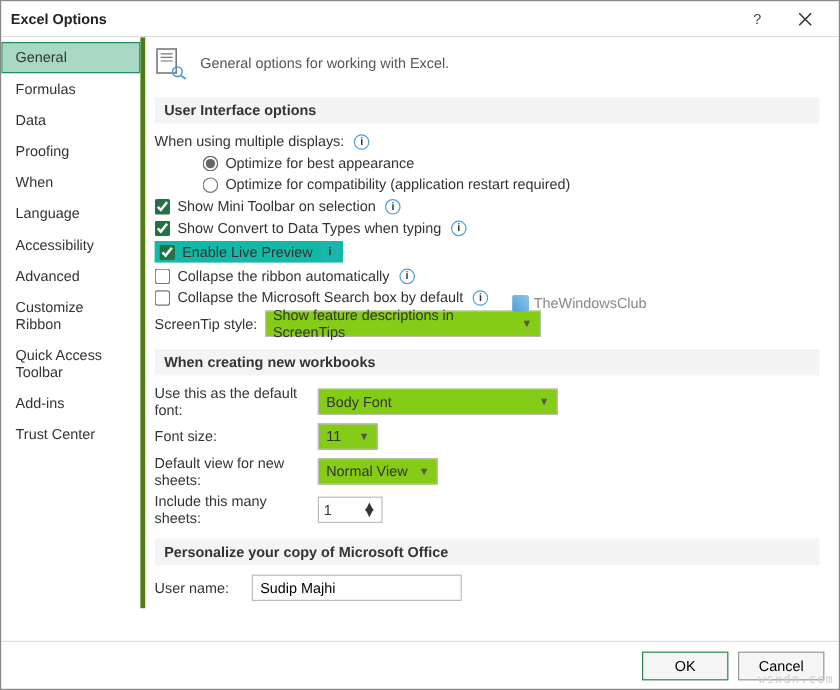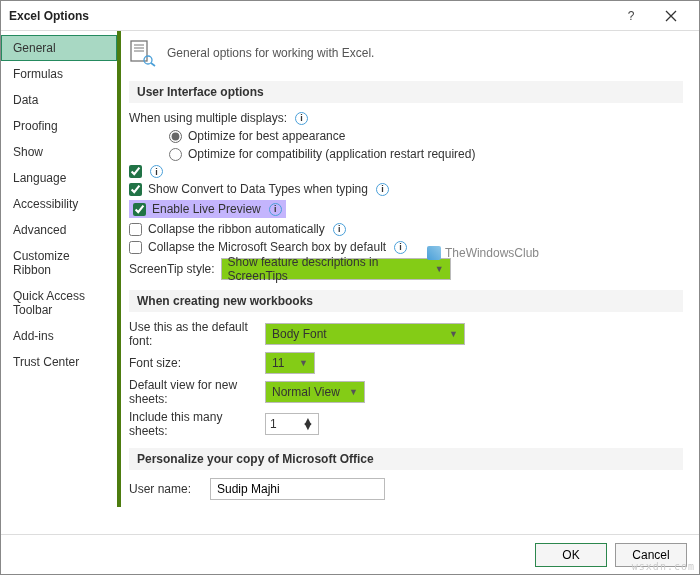--- a/index.html
+++ b/index.html
@@ -18,21 +18,21 @@
     .header-row { display: flex; align-items: center; gap: 10px; margin-bottom: 14px; }
     .header-icon { width: 28px; height: 28px; }
     .header-title { color: #555; }
     .section-title { background: #f4f4f4; padding: 4px 8px; font-weight: 600; color: #333; margin: 10px 0 8px 0; }
     .indent { margin-left: 18px; }
     .row { display: flex; align-items: center; margin: 4px 0; gap: 6px; }
     .row label, .row span { color: #333; }
     .radio { width: 13px; height: 13px; accent-color: #666; }
     .check { width: 13px; height: 13px; accent-color: #217346; }
     .info { width: 13px; height: 13px; display: inline-flex; align-items: center; justify-content: center; border: 1px solid #4a9fd8; border-radius: 50%; color: #4a9fd8; font-size: 9px; font-weight: bold; margin-left: 2px; }
-    .highlight { background: #c4b5fd; display: inline-flex; align-items: center; padding: 2px 4px; gap: 6px; }
+    .highlight { background: #14b8a6; display: inline-flex; align-items: center; padding: 2px 4px; gap: 6px; }
     .select { border: 1px solid #bbb; background: #84cc16; height: 22px; display: inline-flex; align-items: center; padding: 0 6px; position: relative; }
     .select .caret { margin-left: auto; font-size: 9px; color: #555; }
     .select.w200 { width: 200px; }
     .select.w230 { width: 230px; }
     .select.w100 { width: 100px; }
     .select.w50  { width: 50px; }
     .textin { border: 1px solid #bbb; height: 22px; padding: 0 6px; width: 175px; }
     .num { border: 1px solid #bbb; height: 22px; width: 54px; display: inline-flex; align-items: center; padding: 0 4px; }
     .num .spin { margin-left: auto; display: flex; flex-direction: column; line-height: 5px; font-size: 8px; color: #555; }
     .label-col { width: 130px; }
@@ -55,21 +55,21 @@
       </svg>
   </div>
 </div>
 
 <div class="main">
   <div class="sidebar">
     <div class="item selected">General</div>
     <div class="item">Formulas</div>
     <div class="item">Data</div>
     <div class="item">Proofing</div>
-    <div class="item">Show</div>
+    <div class="item">When</div>
     <div class="item">Language</div>
     <div class="item">Accessibility</div>
     <div class="item">Advanced</div>
     <div class="item">Customize Ribbon</div>
     <div class="item">Quick Access Toolbar</div>
     <div class="item">Add-ins</div>
     <div class="item">Trust Center</div>
   </div>
 
   <div class="content">
@@ -97,20 +97,21 @@
       <input type="radio" class="radio" checked="" style="">
       <label>Optimize for best appearance</label>
     </div>
     <div class="indent row" style="margin-left:40px">
       <input type="radio" class="radio" style="">
       <label>Optimize for compatibility (application restart required)</label>
     </div>
 
     <div class="indent row">
       <input type="checkbox" class="check" checked="" style="">
+      <label>Show Mini Toolbar on selection</label>
       <span class="info">i</span>
     </div>
     <div class="indent row">
       <input type="checkbox" class="check" checked="" style="">
       <label>Show Convert to Data Types when typing</label>
       <span class="info">i</span>
     </div>
     <div class="indent row">
       <span class="highlight">
         <input type="checkbox" class="check" checked="" style="">

